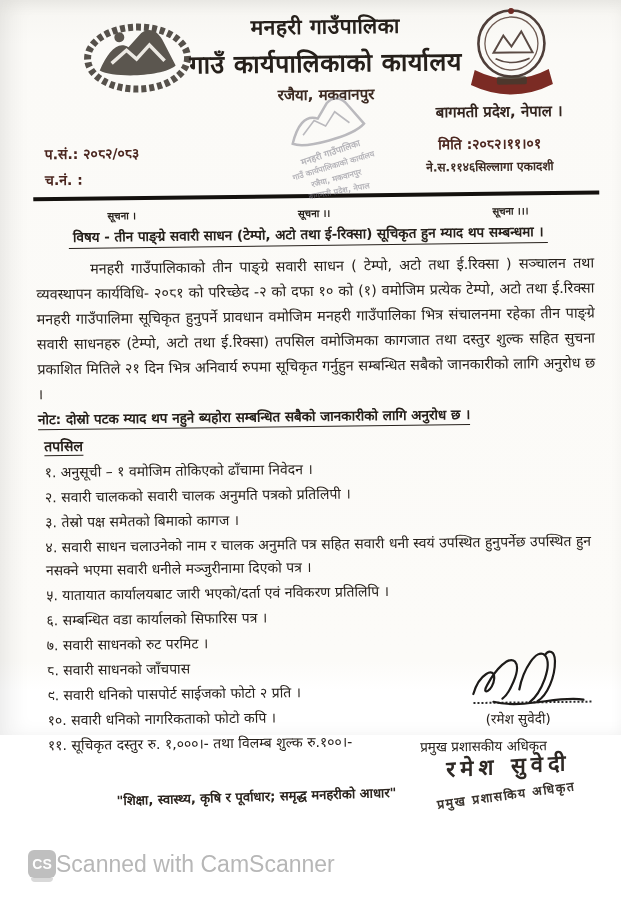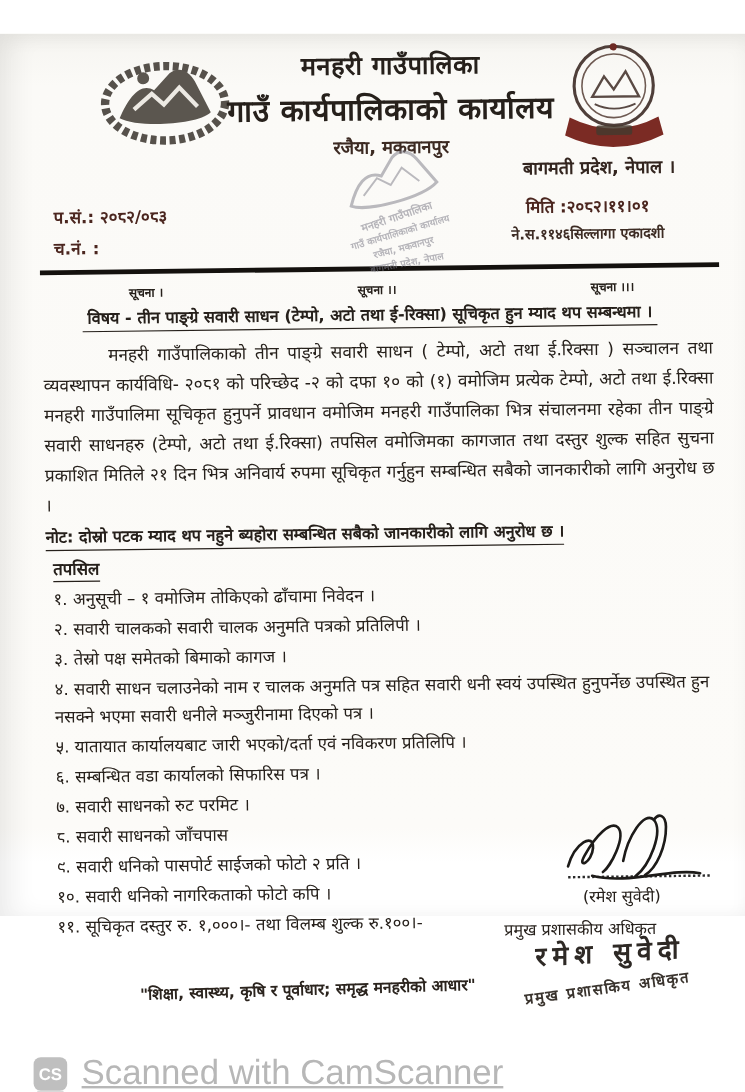--- a/index.html
+++ b/index.html
@@ -5,21 +5,20 @@
   html,body{margin:0;padding:0;}
   body{
     width:621px;height:910px;overflow:hidden;background:#ffffff;
     font-family:"DejaVu Sans","Liberation Sans",sans-serif;
     -webkit-font-smoothing:antialiased;
   }
   .scan{
     position:relative;width:621px;height:735px;
     background:linear-gradient(180deg,#f6f5f1 0%,#fbfaf7 6%,#fcfbf8 90%,#ffffff 94%);
     box-shadow:inset 14px 0 18px rgba(0,0,0,.05), inset 0 6px 14px rgba(0,0,0,.04);
-    margin-top:28px;
   }
   .doc{position:absolute;left:0;top:0;right:0;height:840px;transform:rotate(-0.7deg);color:#26201b;}
 
   
   .header{position:relative;height:194px;}
   .emblem-left{position:absolute;left:88px;top:12px;width:108px;height:86px;}
   .title-block{position:absolute;left:180px;top:12px;width:300px;text-align:center;}
   .t-muni{font-size:21px;font-weight:bold;letter-spacing:.5px;}
   .t-office{font-size:25px;font-weight:bold;margin-top:5px;letter-spacing:.5px;}
   .t-place{font-size:15px;font-weight:bold;margin-top:5px;color:#3c2a22;}
@@ -62,24 +61,24 @@
   .sig-svg{display:block;margin:0 auto -6px 78px;}
   .dotted{width:118px;border-bottom:2.5px dotted #2a2a2a;margin:0 auto 0 88px;}
   .sig-name{font-size:13.5px;margin-top:6px;padding-left:40px;}
   .sig-title{font-size:13.5px;margin-top:9px;padding-right:30px;}
   .stamp-name{position:absolute;left:442px;top:752px;font-size:22px;font-weight:bold;letter-spacing:5px;color:#2e2925;transform:rotate(-2.5deg) skewX(-3deg);white-space:nowrap;}
   .stamp-title{position:absolute;left:432px;top:789px;font-size:12.5px;font-weight:bold;letter-spacing:1.5px;color:#3a342e;transform:rotate(-7deg);white-space:nowrap;}
 
   .slogan{position:absolute;left:112px;top:786px;width:335px;font-size:13px;font-weight:bold;transform:rotate(-1deg);color:#2b241e;}
 
   
-  .cam-row{position:absolute;left:28px;top:850px;display:flex;align-items:center;gap:12px;transform:none;}
+  .cam-row{position:absolute;left:28px;top:850px;display:flex;align-items:center;transform:none;}
   .cs-badge{position:relative;width:28px;height:28px;background:#bfbfbf;border-radius:6px;color:#ffffff;font-weight:bold;font-size:14px;display:flex;align-items:center;justify-content:center;font-family:"Liberation Sans",sans-serif;}
   .cs-badge::after{content:"";position:absolute;left:3px;right:3px;bottom:-4px;height:4px;background:#d9d9d9;border-radius:0 0 4px 4px;}
-  .cam-text{font-size:29px;color:#b7b7b7;font-family:"Liberation Sans",sans-serif;text-decoration:underline;}
+  .cam-text{font-size:23px;color:#b7b7b7;font-family:"Liberation Sans",sans-serif;}
 </style>
 </head>
 <body>
 
 <div class="scan">
   <div class="doc">
 
     <div class="header">
       <svg class="emblem-left" viewBox="0 0 108 86">
         <ellipse cx="54" cy="44" rx="50" ry="31" fill="none" stroke="#56514b" stroke-width="7" stroke-dasharray="5 3"></ellipse>

